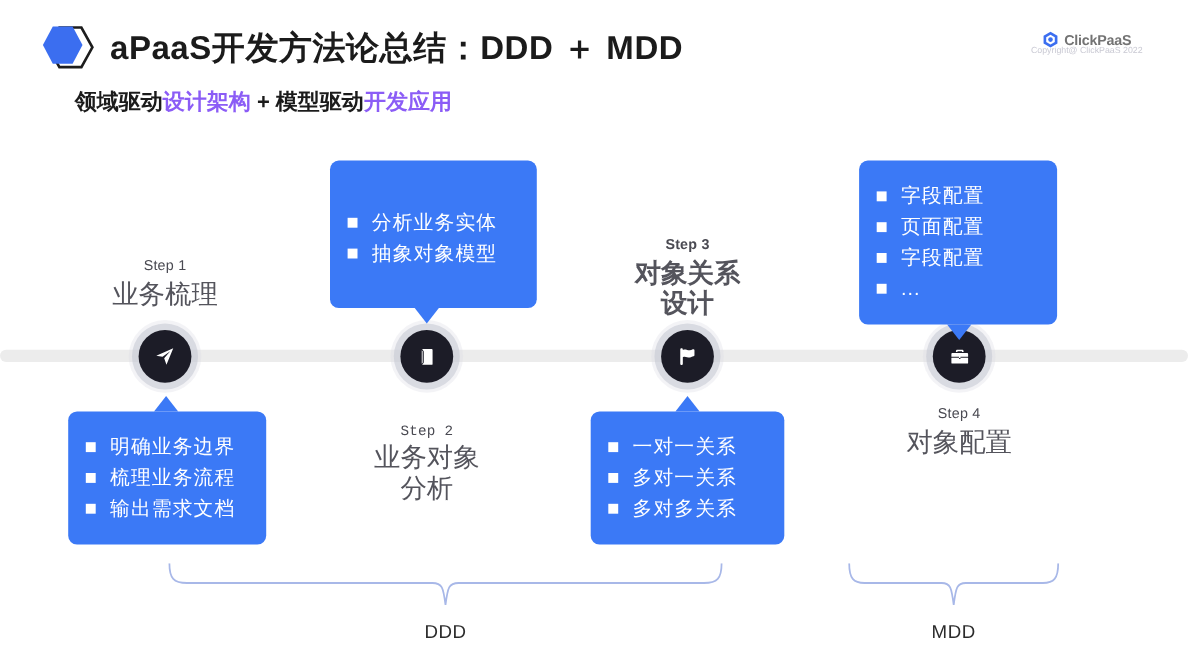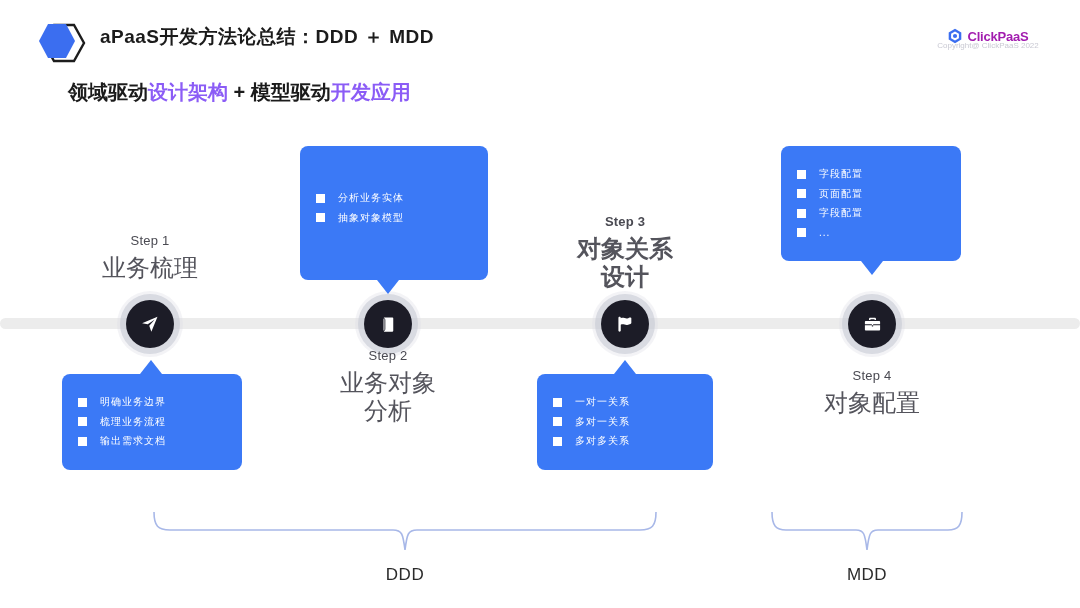--- a/index.html
+++ b/index.html
@@ -26,21 +26,21 @@
     top: 22px;
     width: 56px;
     height: 42px;
   }
   #header-logo-mark svg { display: block; }
 
   #page-title {
     position: absolute;
     left: 100px;
     top: 24px;
-    font-size: 19px;
+    font-size: 30px;
     font-weight: 700;
     letter-spacing: 0.5px;
     color: #1b1b1b;
     white-space: nowrap;
   }
   #page-subtitle {
     position: absolute;
     left: 68px;
     top: 79px;
     font-size: 20px;
@@ -59,21 +59,21 @@
   }
   #brand-logo .brand-row {
     display: flex;
     align-items: center;
     justify-content: center;
     gap: 4px;
   }
   #brand-logo .brand-name {
     font-size: 13px;
     font-weight: 700;
-    color: #a21caf;
+    color: #737373;
     letter-spacing: -0.2px;
   }
   #brand-copyright {
     margin-top: -3px;
     font-size: 8px;
     color: #c9c9d3;
     white-space: nowrap;
   }
 
   
@@ -112,21 +112,21 @@
   }
   .callout ul {
     list-style: none;
     margin: 0;
     padding: 0;
   }
   .callout li {
     display: flex;
     align-items: center;
     color: #ffffff;
-    font-size: 10px;
+    font-size: 18px;
     line-height: 1.05;
     margin: 9px 0;
     white-space: nowrap;
     letter-spacing: 1px;
   }
   .callout li .sq {
     width: 9px;
     height: 9px;
     background: #ffffff;
     margin-right: 13px;
@@ -239,21 +239,21 @@
         <path d="M2.4 13h8.8v1.4h1.6V13h8.8v5.6c0 .6-.4 1-1 1H3.4c-.6 0-1-.4-1-1z"></path>
       </svg>
     </span>
   </div>
 
   <div class="step-label" style="left:150px; top:233px;">
     <div class="step-no">Step 1</div>
     <div class="step-name">业务梳理</div>
   </div>
 
-  <div class="step-label" style="left:388px; top:348px;">
+  <div class="step-label" style="left:388px; top:384px;font-family:Liberation Mono, monospace;">
     <div class="step-no">Step 2</div>
     <div class="step-name">业务对象
 分析</div>
   </div>
 
   <div class="step-label" style="left:625px; top:214px;font-weight:bold;">
     <div class="step-no">Step 3</div>
     <div class="step-name">对象关系
 设计</div>
   </div>

